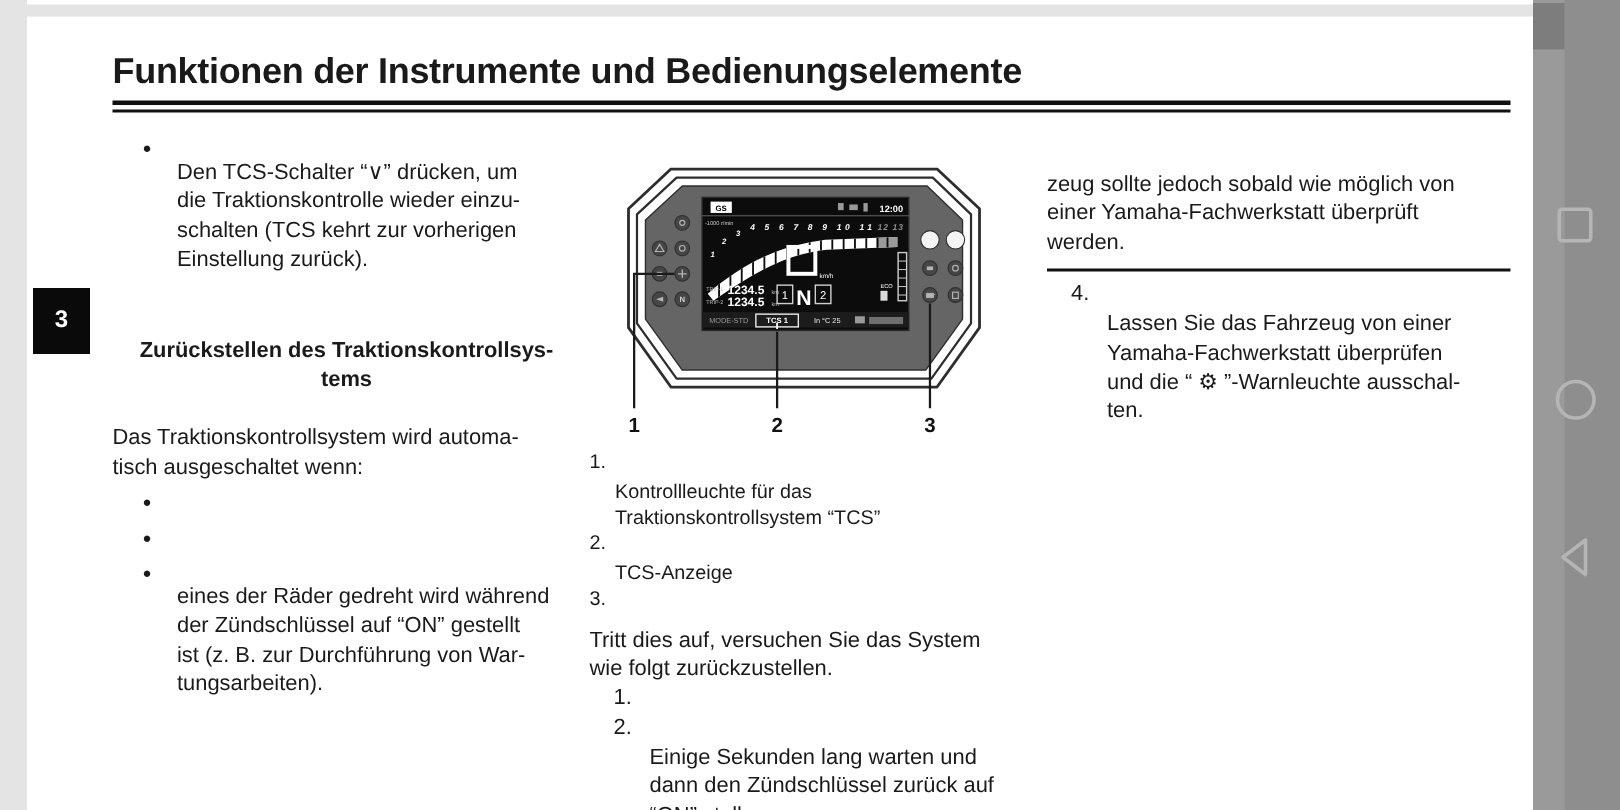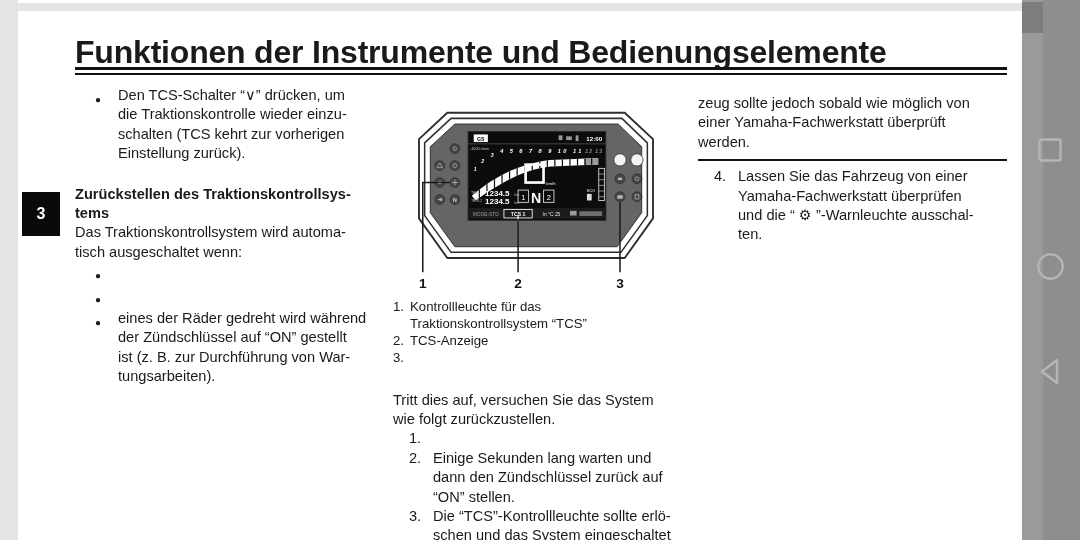--- a/index.html
+++ b/index.html
@@ -12,42 +12,42 @@
   #left-strip{left:0;top:0;width:18px;height:540px;background:#e4e4e4;}
   #top-band{left:18px;top:3px;width:1004px;height:8px;background:#e4e4e4;}
 
   
   #navbar{left:1022px;top:0;width:58px;height:540px;background:#8e8e8e;}
   #navbar-strip{left:1022px;top:0;width:21px;height:540px;background:#9a9a9a;}
   #scroll-thumb{left:1022px;top:2px;width:21px;height:31px;background:#7d7d7d;}
   .navicon{position:absolute;}
 
   
-  #page-title{left:75px;top:34px;font-size:32px;font-weight:bold;letter-spacing:-0.2px;white-space:nowrap;}
+  #page-title{left:75px;top:34px;font-size:24px;font-weight:bold;letter-spacing:-0.2px;white-space:nowrap;}
   #title-rule{left:75px;top:67px;width:932px;height:3px;border-top:3px solid #111;border-bottom:2px solid #111;}
   #chapter-tab{left:22px;top:192px;width:38px;height:44px;background:#0a0a0a;color:#fff;
     display:flex;align-items:center;justify-content:center;font-size:16px;font-weight:bold;}
 
   
   .col{position:absolute;font-size:14.6px;line-height:19.4px;}
   #col1{left:75px;top:86px;width:312px;}
   #col2{left:393px;top:108px;width:294px;}
   #col3{left:698px;top:94px;width:312px;}
-  .pre{white-space:pre;}
-  .bold{font-weight:bold;}
+  .pre{white-space:pre;margin-top:20px;}
+  .bold{font-weight:bold;text-align:center;}
   .li{display:flex;padding-left:20px;}
   .li .marker{width:23px;flex:none;font-size:10px;padding-top:4px;}
   .step{display:flex;padding-left:16px;}
   .step .num{width:24px;flex:none;}
   .caption{font-size:13.2px;line-height:16.8px;margin-top:2px;}
   .cap{display:flex;}
   .cap .num{width:17px;flex:none;}
   .h-spacer{height:21px;}
   #col3-rule{border-top:2px solid #111;margin:7px 0 6px 0;width:309px;}
-  #col2-para{margin-top:24px;}
+  #col2-para{margin-top:10px;}
   #figure-wrap{margin-left:6px;width:274px;}
   svg text{font-family:"Liberation Sans","DejaVu Sans",sans-serif;}
 </style>
 </head>
 <body>
 
 <div class="abs" id="left-strip"></div>
 <div class="abs" id="top-band"></div>
 <div class="abs" id="navbar"></div>
 <div class="abs" id="navbar-strip"></div>

